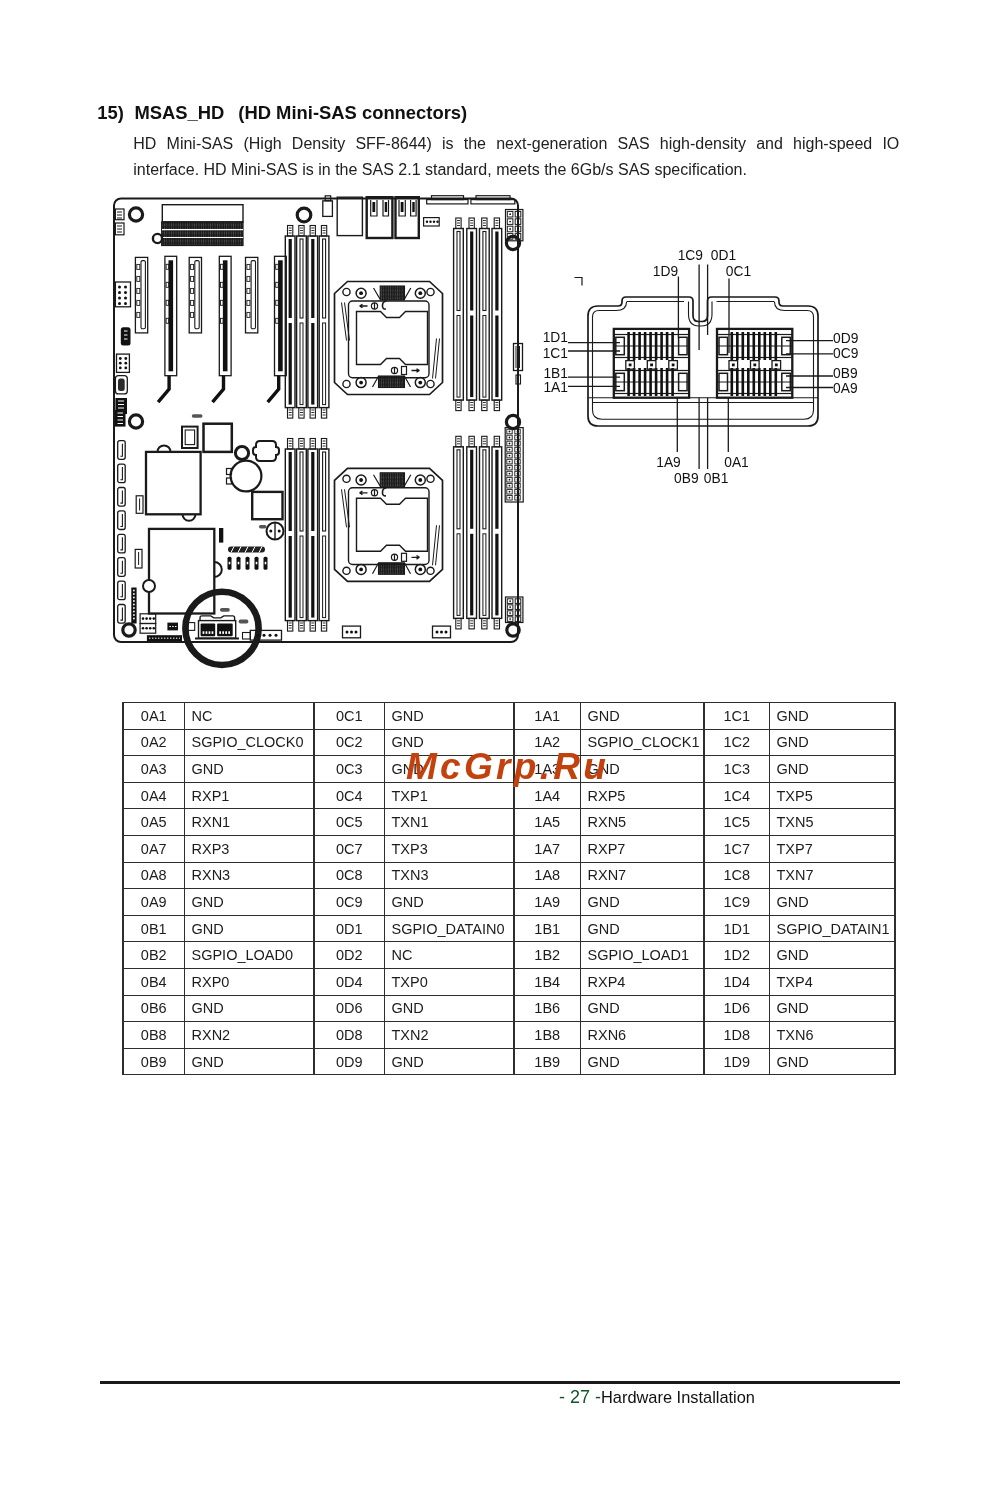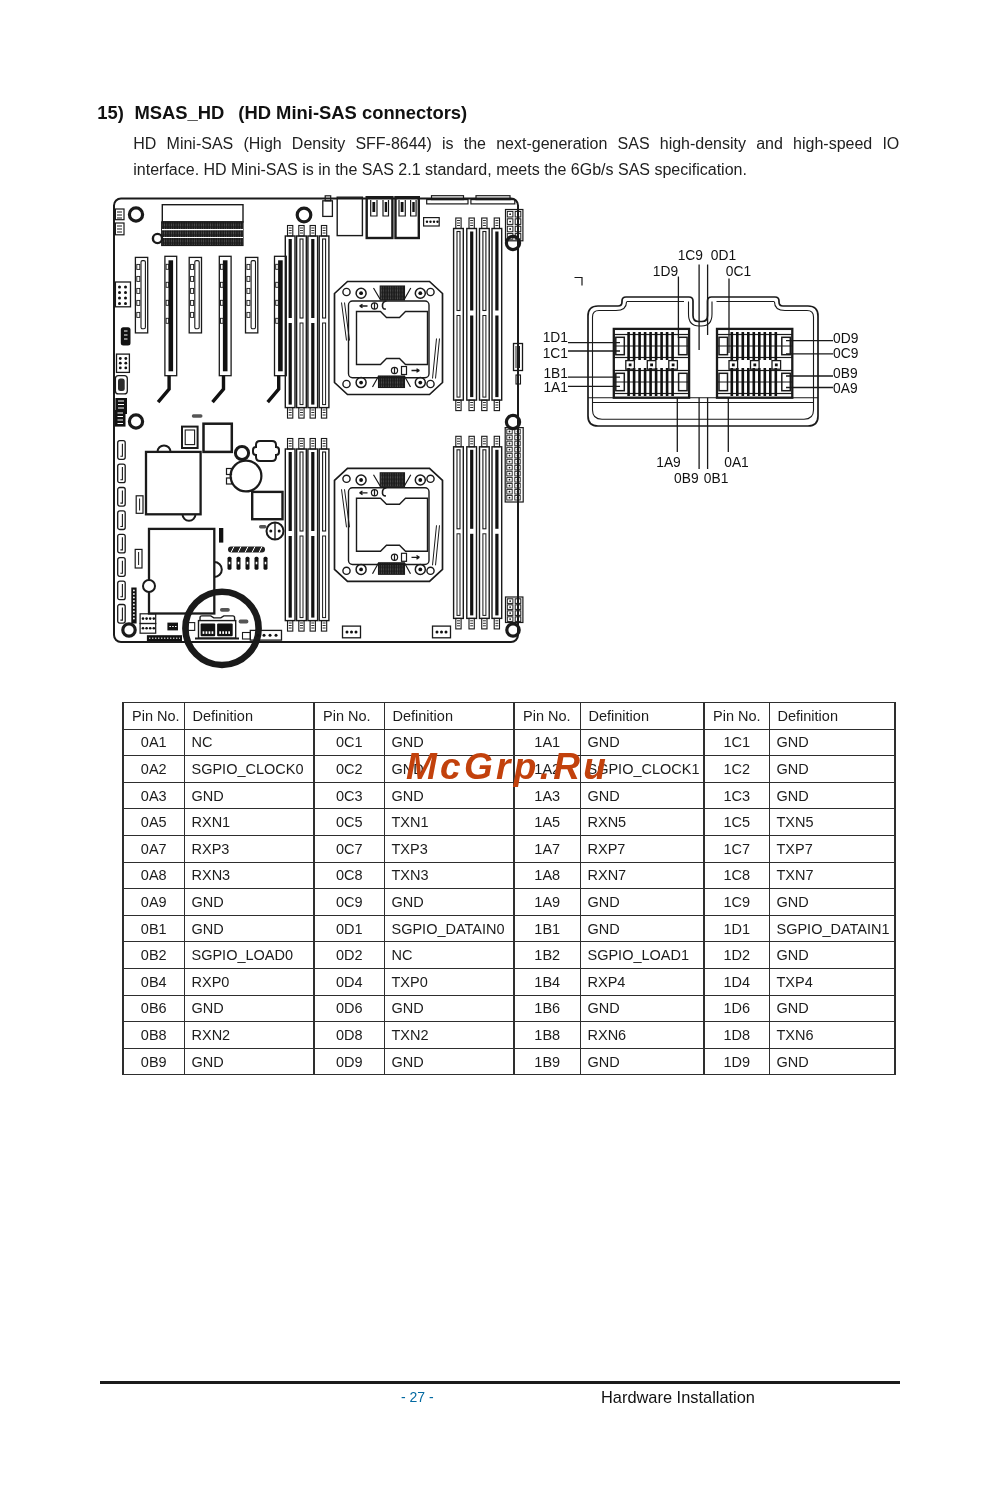--- a/index.html
+++ b/index.html
@@ -17,21 +17,21 @@
   table.pins td{border:1.2px solid #2e2e2e;font-size:14.5px;color:#1c1c1c;
         padding:0;height:25.6px;vertical-align:middle;overflow:hidden;white-space:nowrap;}
   td.pin{text-align:center;}
   table.pins td.def{text-align:left;padding-left:7px;}
   table.pins td.hdr{text-align:left;padding-left:8px;}
   table.pins td.gl{border-left:2.2px solid #2e2e2e;}
   table.pins td.gr{border-right:2.2px solid #2e2e2e;}
   #wm{left:406px;top:724px;font-size:37px;font-style:italic;font-weight:bold;
       color:#c2410c;letter-spacing:3.3px;line-height:37px;margin-top:24px;}
   #fline{left:100px;top:1381px;width:800px;height:2.6px;background:#1b1b1b;}
-  #fpage{left:401px;top:1388px;width:200px;text-align:left;font-size:14px;color:#0369a1;
+  #fpage{left:401px;top:1388px;width:200px;text-align:right;font-size:18px;color:#14532d;
       line-height:18px;}
   #fright{left:601px;top:1388px;width:300px;font-size:16.4px;color:#111;
       line-height:18px;}
 </style>
 </head>
 <body>
 <div id="page">
   <div class="abs" id="heading">15)<span class="sp1"></span>MSAS_HD<span class="sp2"></span>(HD Mini-SAS connectors)</div>
   <div class="abs" id="body">HD Mini-SAS (High Density SFF-8644) is the next-generation SAS high-density and high-speed IO interface. HD Mini-SAS is in the SAS 2.1 standard, meets the 6Gb/s SAS specification.</div>
 
@@ -532,30 +532,20 @@
           <col style="width:130px">
       <col style="width:70px">
           <col style="width:130px">
       <col style="width:66px">
           <col style="width:124px">
       <col style="width:65px">
           <col style="width:126px">
     </colgroup>
     <tbody id="tb">
       <tr>
-            <td class="hdr gl">Pin No.</td>
-            <td class="hdr gr">Definition</td>
-            <td class="hdr">Pin No.</td>
-            <td class="hdr gr">Definition</td>
-            <td class="hdr">Pin No.</td>
-            <td class="hdr gr">Definition</td>
-            <td class="hdr">Pin No.</td>
-            <td class="hdr gr">Definition</td>
-          </tr>
-      <tr>
             <td class="pin gl">0A1</td>
             <td class="def gr">NC</td>
             <td class="pin">0C1</td>
             <td class="def gr">GND</td>
             <td class="pin">1A1</td>
             <td class="def gr">GND</td>
             <td class="pin">1C1</td>
             <td class="def gr">GND</td>
           </tr>
       <tr>
@@ -570,20 +560,30 @@
           </tr>
       <tr>
             <td class="pin gl">0A3</td>
             <td class="def gr">GND</td>
             <td class="pin">0C3</td>
             <td class="def gr">GND</td>
             <td class="pin">1A3</td>
             <td class="def gr">GND</td>
             <td class="pin">1C3</td>
             <td class="def gr">GND</td>
+          </tr>
+      <tr>
+            <td class="pin gl">0A4</td>
+            <td class="def gr">RXP1</td>
+            <td class="pin">0C4</td>
+            <td class="def gr">TXP1</td>
+            <td class="pin">1A4</td>
+            <td class="def gr">RXP5</td>
+            <td class="pin">1C4</td>
+            <td class="def gr">TXP5</td>
           </tr>
       <tr>
             <td class="pin gl">0A5</td>
             <td class="def gr">RXN1</td>
             <td class="pin">0C5</td>
             <td class="def gr">TXN1</td>
             <td class="pin">1A5</td>
             <td class="def gr">RXN5</td>
             <td class="pin">1C5</td>
             <td class="def gr">TXN5</td>

